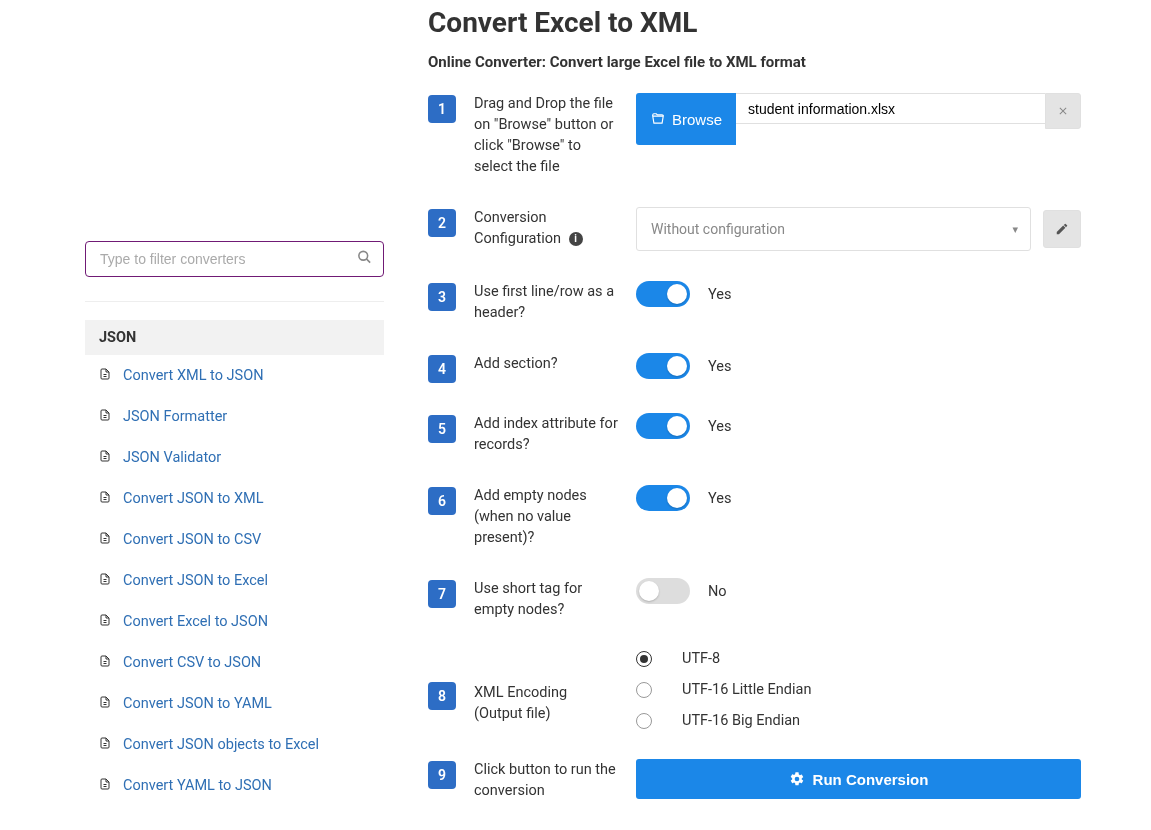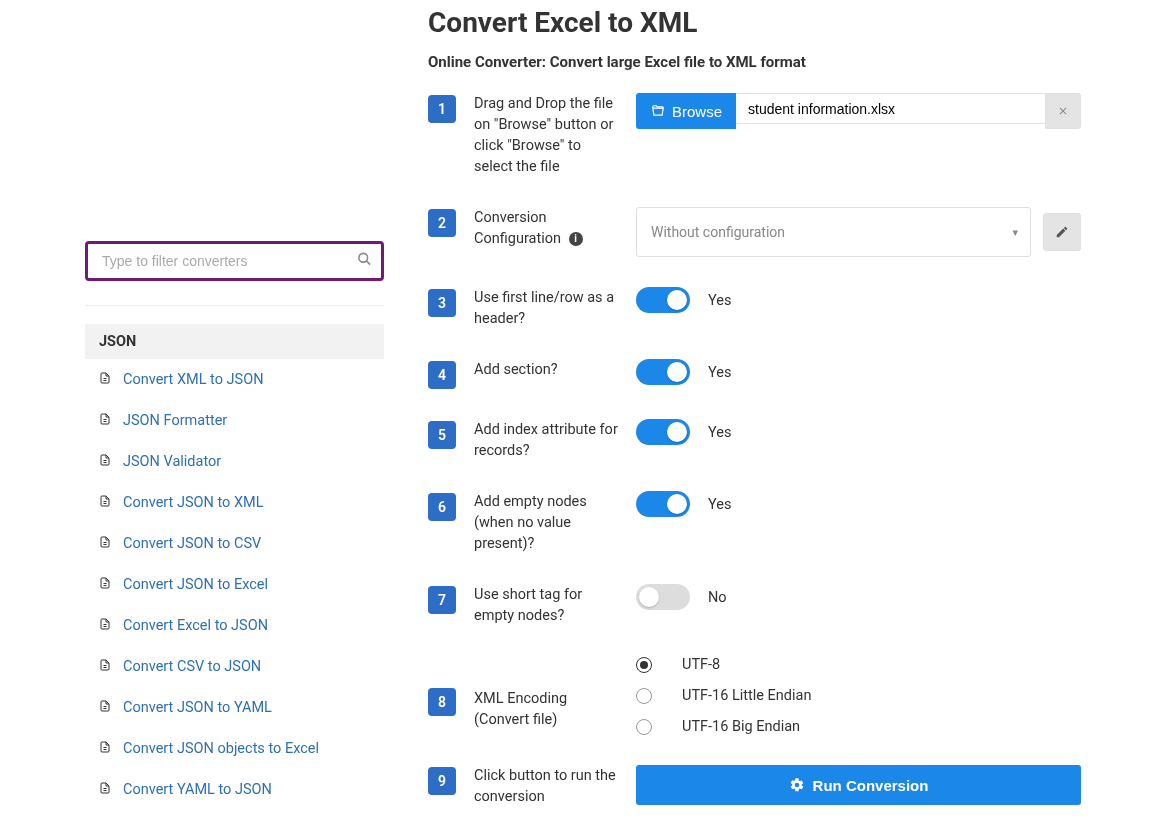--- a/index.html
+++ b/index.html
@@ -1,41 +1,41 @@
 <!DOCTYPE html>
 <html><head>
 <meta charset="utf-8">
 <style>
 * { box-sizing: border-box; margin: 0; padding: 0; }
 body { font-family: -apple-system, BlinkMacSystemFont, "Segoe UI", Roboto, "Helvetica Neue", Arial, sans-serif; background: #fff; color: #333; }
 .container { display: flex; width: 1151px; min-height: 830px; }
 .sidebar { width: 398px; padding: 0 14px 0 85px; }
 .sidebar-spacer { height: 241px; }
 .filter-wrap { position: relative; margin-bottom: 24px; }
-.filter-input { width: 100%; padding: 9px 36px 9px 14px; border: 3px solid #701a75; border-radius: 4px; font-size: 14px; color: #ec4899; }
+.filter-input { width: 100%; padding: 9px 36px 9px 14px; border: 1px solid #701a75; border-radius: 4px; font-size: 14px; color: #ec4899; }
 .filter-input::placeholder { color: #aaa; }
 .search-icon { position: absolute; right: 12px; top: 50%; transform: translateY(-50%); color: #888; }
 .divider { height: 1px; background: #eee; margin-bottom: 18px; }
 .group-header { background: #f2f2f2; padding: 9px 14px; font-weight: 700; font-size: 14.5px; }
 .sidebar-item { display: flex; align-items: center; padding: 11px 14px; cursor: pointer; }
 .sidebar-icon { width: 14px; color: #333; margin-right: 10px; flex-shrink: 0; }
 .sidebar-label { color: #2f6fb4; font-size: 14.5px; }
 .main { width: 753px; padding: 6px 70px 0 30px; }
 .page-title { font-size: 28px; font-weight: 700; margin-bottom: 14px; }
 .page-subtitle { font-size: 15px; font-weight: 700; margin-bottom: 22px; }
 .page-desc { font-size: 14.5px; margin-bottom: 32px; }
 .step-row { display: flex; align-items: flex-start; margin-bottom: 30px; }
 .step-num { width: 28px; height: 28px; background: #2d6dc5; color: #fff; border-radius: 4px; display: flex; align-items: center; justify-content: center; font-size: 14px; font-weight: 600; flex-shrink: 0; margin-top: 2px; }
 .step-label { width: 180px; padding: 0 18px 0 18px; font-size: 14.5px; line-height: 1.45; flex-shrink: 0; }
 .step-control { flex: 1; display: flex; align-items: center; gap: 6px; }
-.browse-btn { background: #1b87e8; color: #fff; border: none; padding: 0 14px; height: 36px; border-radius: 3px 0 0 3px; display: flex; align-items: center; gap: 6px; font-size: 15px; cursor: pointer; font-weight: 500; }
+.browse-btn { background: #1b87e8; color: #fff; border: none; padding: 0 14px; height: 52px; border-radius: 3px 0 0 3px; display: flex; align-items: center; gap: 6px; font-size: 15px; cursor: pointer; font-weight: 500; }
 .filename-input { flex: 1; height: 31px; border: 1px solid #e0e0e0; border-left: none; border-right: none; padding: 0 12px; font-size: 14px; }
 .clear-btn { width: 36px; height: 36px; background: #e4e4e4; border: 1px solid #e0e0e0; border-radius: 0 3px 3px 0; display: flex; align-items: center; justify-content: center; color: #888; cursor: pointer; }
 .filename-group { display: flex; flex: 1; }
-.select-input { flex: 1; height: 50px; border: 1px solid #e0e0e0; border-radius: 3px; padding: 0 30px 0 14px; font-size: 14px; color: #888; background: #fff; position: relative; display: flex; align-items: center; }
+.select-input { flex: 1; height: 44px; border: 1px solid #e0e0e0; border-radius: 3px; padding: 0 30px 0 14px; font-size: 14px; color: #888; background: #fff; position: relative; display: flex; align-items: center; }
 .select-caret { position: absolute; right: 12px; color: #888; font-size: 11px; }
 .edit-btn { width: 38px; height: 38px; background: #e4e4e4; border: 1px solid #e0e0e0; border-radius: 3px; display: flex; align-items: center; justify-content: center; color: #555; cursor: pointer; margin-left: 6px; }
 .info-icon { display: inline-flex; width: 14px; height: 14px; border-radius: 50%; background: #444; color: #fff; align-items: center; justify-content: center; font-size: 10px; font-weight: 700; margin-left: 4px; vertical-align: middle; }
 .toggle { width: 54px; height: 26px; border-radius: 13px; position: relative; cursor: pointer; flex-shrink: 0; }
 .toggle.on { background: #1b87e8; }
 .toggle.off { background: #ddd; }
 .toggle-knob { width: 20px; height: 20px; border-radius: 50%; background: #fff; position: absolute; top: 3px; box-shadow: 0 1px 2px rgba(0,0,0,0.2); }
 .toggle.on .toggle-knob { right: 3px; }
 .toggle.off .toggle-knob { left: 3px; }
 .toggle-label { margin-left: 12px; font-size: 14.5px; }
@@ -261,21 +261,21 @@
             <div class="toggle off">
               <div class="toggle-knob"></div>
             </div>
             <span class="toggle-label">No</span>
           </div>
         </div>
       </div>
 
     <div class="step-row">
       <div class="step-num" style="margin-top:32px">8</div>
-      <div class="step-label" style="display:flex;align-items:center;margin-top:32px">XML Encoding (Convert file)</div>
+      <div class="step-label" style="display:flex;align-items:center;margin-top:32px">XML Encoding (Output file)</div>
       <div class="step-control">
         <div class="radio-group" id="radio-group">
             <div class="radio-item">
               <span class="radio-circle checked">
                 <span class="radio-dot"></span>
               </span>
               <span class="radio-label">UTF-8</span>
             </div>
             <div class="radio-item">
               <span class="radio-circle"></span>

